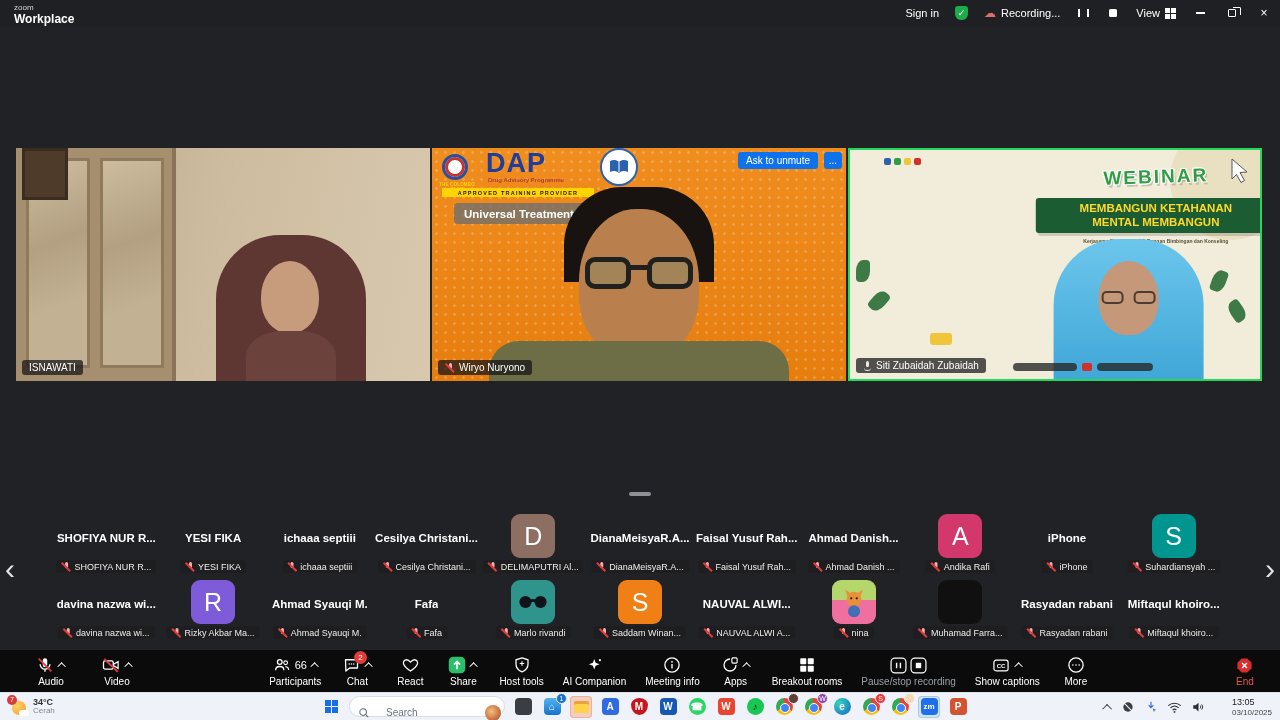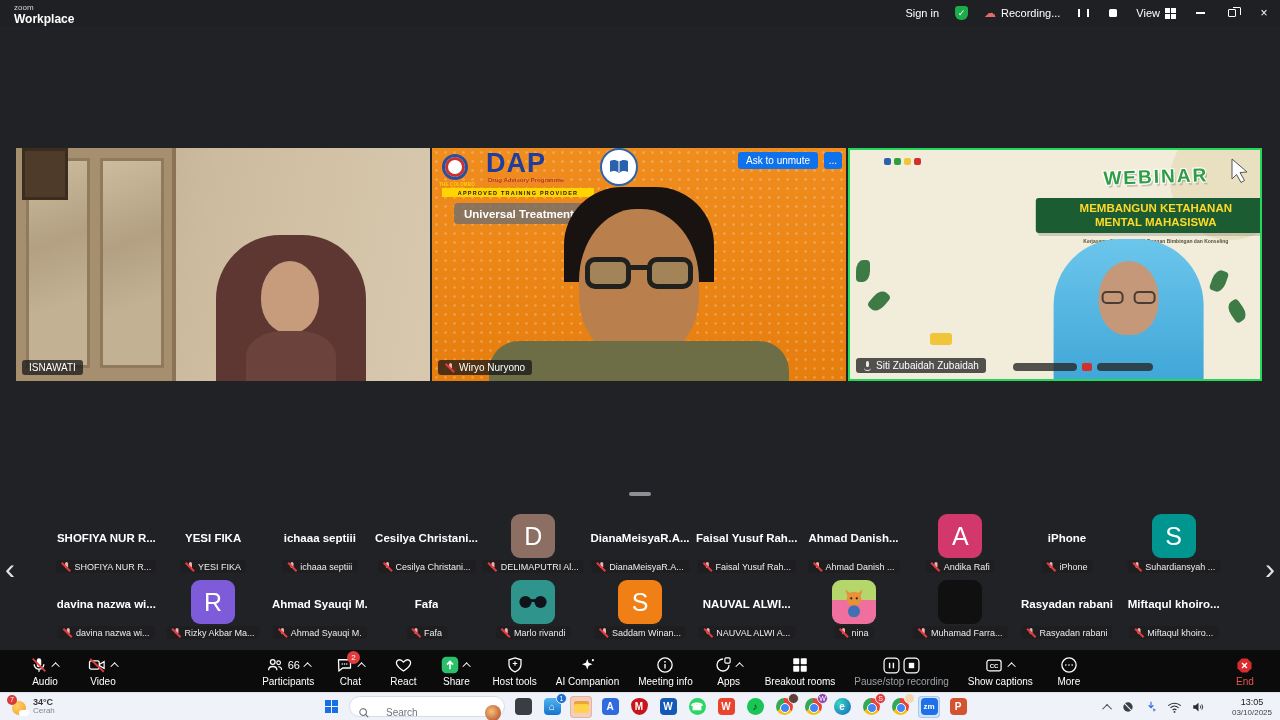--- a/index.html
+++ b/index.html
@@ -105,21 +105,21 @@
   .grid-rows{position:absolute;left:0;top:486px;width:1280px}
   .grow{display:flex;padding:0 53px;margin-bottom:2px}
   .cell{width:107px;height:64px;position:relative;display:flex;flex-direction:column;align-items:center}
   .cbig{margin-top:20px;font-weight:bold;font-size:11.5px;color:#fff;white-space:nowrap;overflow:hidden;max-width:120px}
   .avatar{width:44px;height:44px;margin-top:2px;border-radius:9px;display:flex;align-items:center;justify-content:center;color:#fff;font-size:25px;font-weight:normal;overflow:hidden}
   .pill{position:absolute;bottom:3px;left:50%;transform:translateX(-50%);background:rgba(30,30,32,.92);border-radius:3px;padding:1.5px 5px;font-size:9px;color:#ececec;display:flex;align-items:center;gap:3px;white-space:nowrap;z-index:5}
 
   
   .toolbar{height:42px;background:#0b0b0c;display:flex;align-items:center;padding:0 10px;flex:0 0 auto}
   .grp{display:flex;align-items:center}
-  .grp-left{gap:24px;margin-left:18px}
+  .grp-left{gap:32px;margin-left:24px}
   .grp-mid{gap:19px;margin-left:auto;margin-right:auto}
   .titem{display:flex;flex-direction:column;align-items:center;justify-content:center;cursor:pointer;min-width:34px}
   .ticon{height:20px;display:flex;align-items:center;gap:3px;position:relative}
   .tlabel{font-size:10px;color:#fff;margin-top:1px;white-space:nowrap}
   .tlabel.dim{color:#9aa0a6}
   .tlabel.red{color:#e8554f}
   .caret{width:6px;height:6px;border-left:1.6px solid #fff;border-top:1.6px solid #fff;transform:rotate(45deg) translateY(2px);display:inline-block;margin-left:3px}
   .count{color:#fff;font-size:11px}
   .chatbadge{position:absolute;top:-4px;right:6px;background:#e23b3b;color:#fff;border-radius:7px;min-width:13px;height:13px;font-size:8px;display:flex;align-items:center;justify-content:center;padding:0 2px}
   .endgrp{margin-right:8px}
@@ -150,21 +150,21 @@
   .ai{width:17px;height:17px;border-radius:4px;color:#fff;display:flex;align-items:center;justify-content:center;font-size:10px;font-weight:bold;position:relative}
   .ai.circle{border-radius:50%}
   .ai.chrome::after{content:"";position:absolute;left:4.5px;top:4.5px;width:8px;height:8px;border-radius:50%;background:#4285f4;border:1.6px solid #fff}
   .ai.folder{background:transparent!important}
   .ai.folder::before{content:"";position:absolute;left:1px;top:3px;width:15px;height:11px;border-radius:2px;background:#e8a33d}
   .ai.folder::after{content:"";position:absolute;left:1px;top:6px;width:15px;height:9px;border-radius:2px;background:#ffd24a}
   .ai.shield{border-radius:50% 50% 50% 50%/38% 38% 62% 62%}
   .abadge{position:absolute;top:-3px;right:-4px;min-width:11px;height:11px;border-radius:6px;color:#fff;font-size:7px;display:flex;align-items:center;justify-content:center;border:1.5px solid #eff3f9;padding:0 1px}
   .tray{position:absolute;right:8px;top:0;height:28px;display:flex;align-items:center;gap:9px}
   .tray-chev{width:7px;height:7px;border-left:1.6px solid #444;border-top:1.6px solid #444;transform:rotate(45deg) translateY(2px)}
-  .clock{text-align:center;line-height:1.15;margin-left:17px}
+  .clock{text-align:left;line-height:1.15;margin-left:17px}
   .ctime{font-size:9px;color:#222}
   .cdate{font-size:8px;color:#444}
   svg{display:block}
 </style>
 </head>
 <body>
 
 <div class="screen">
 
   <div class="titlebar">
@@ -265,21 +265,21 @@
           <div class="t3-minilogos">
             <i style="background:#2b62ae"></i>
               <i style="background:#2f9e43"></i>
               <i style="background:#f0c53a"></i>
               <i style="background:#d2302c"></i>
           </div>
           <div class="t3-poster">
             <div class="t3-webinar">WEBINAR</div>
             <div class="t3-titlebox">
               <div>MEMBANGUN KETAHANAN</div>
-              <div>MENTAL MAHASISWA</div>
+              <div>MENTAL MEMBANGUN</div>
             </div>
             <div class="t3-sub">
               <div>Kerjasama Direktorat PPG Dengan Bimbingan dan Konseling</div>
               <div>Fakultas</div>
               <div>Universitas</div>
             </div>
           </div>
           <div class="t3-person">
             <div class="t3-hijab"></div>
             <div class="t3-face"></div>

